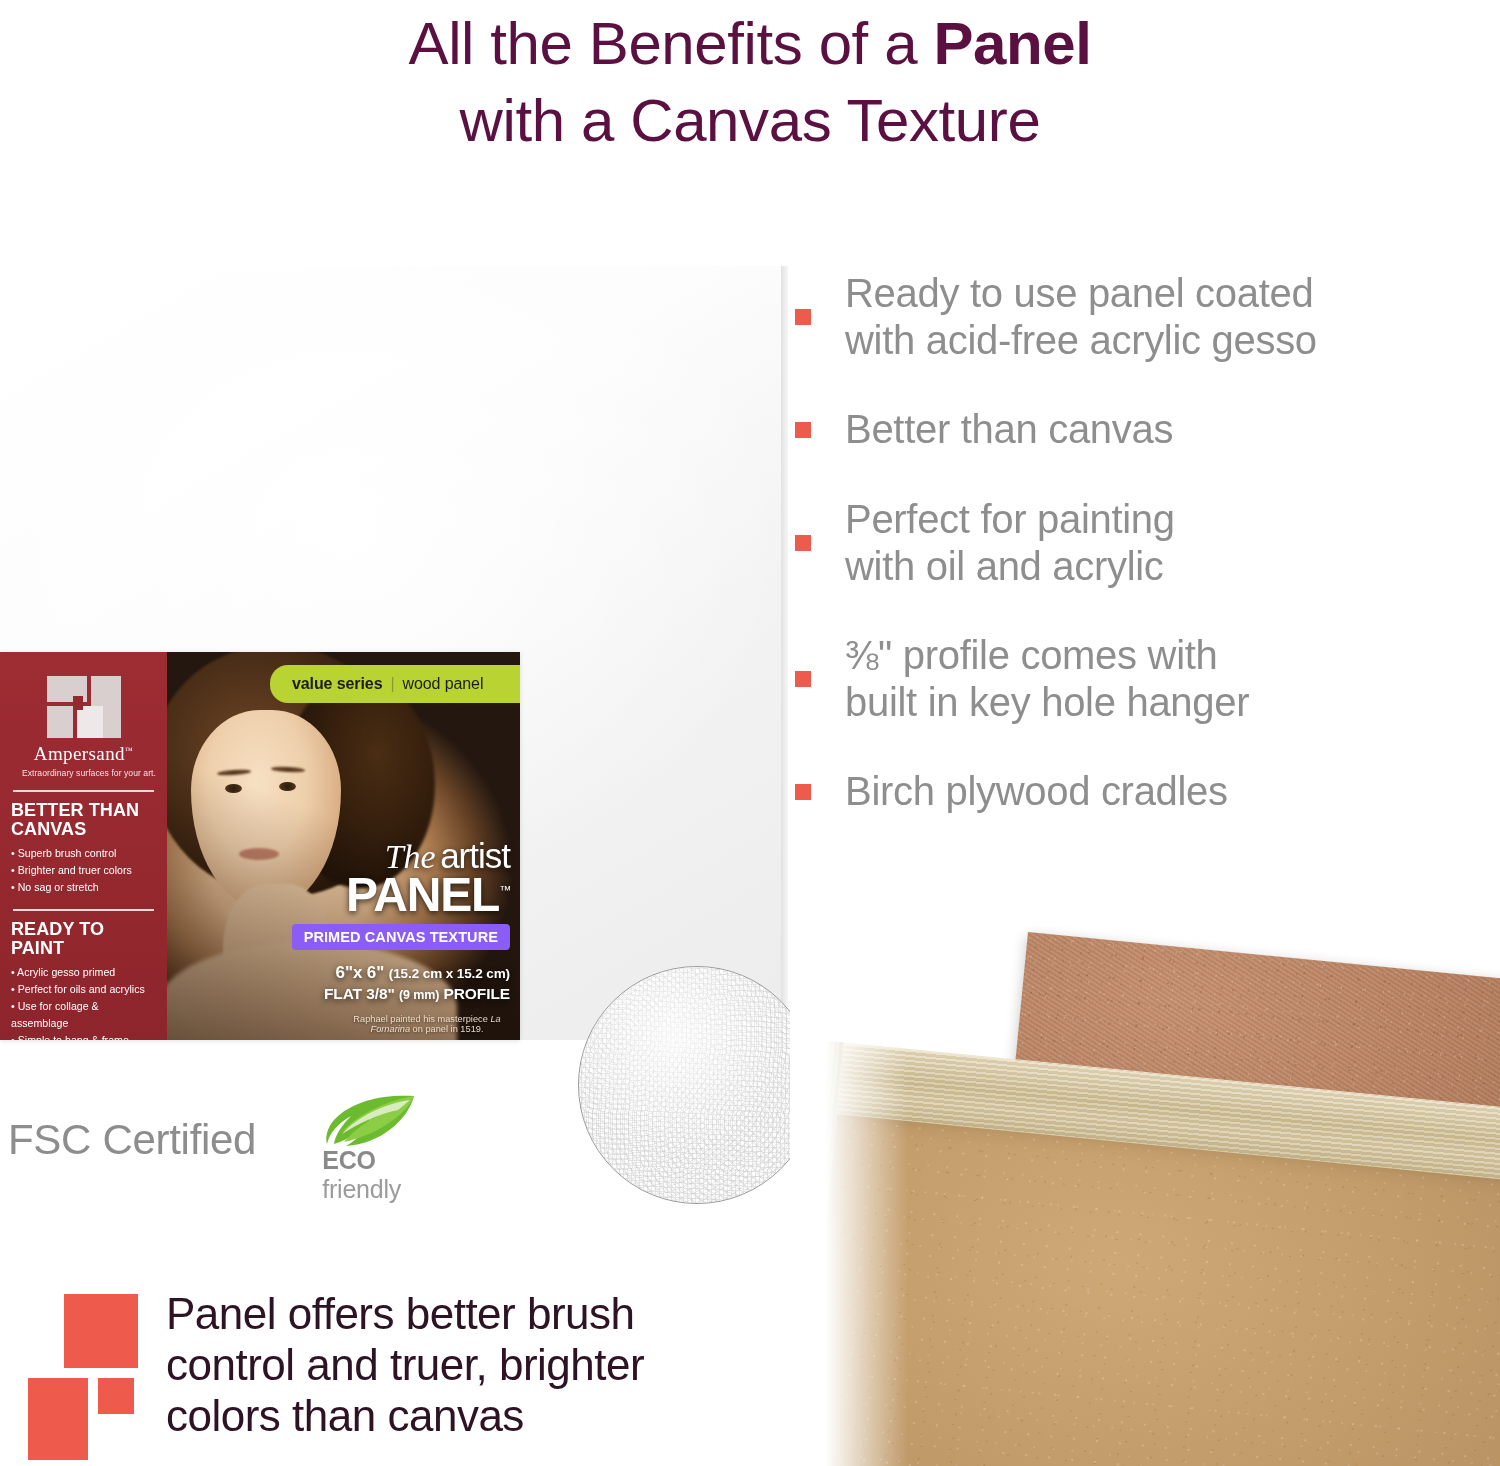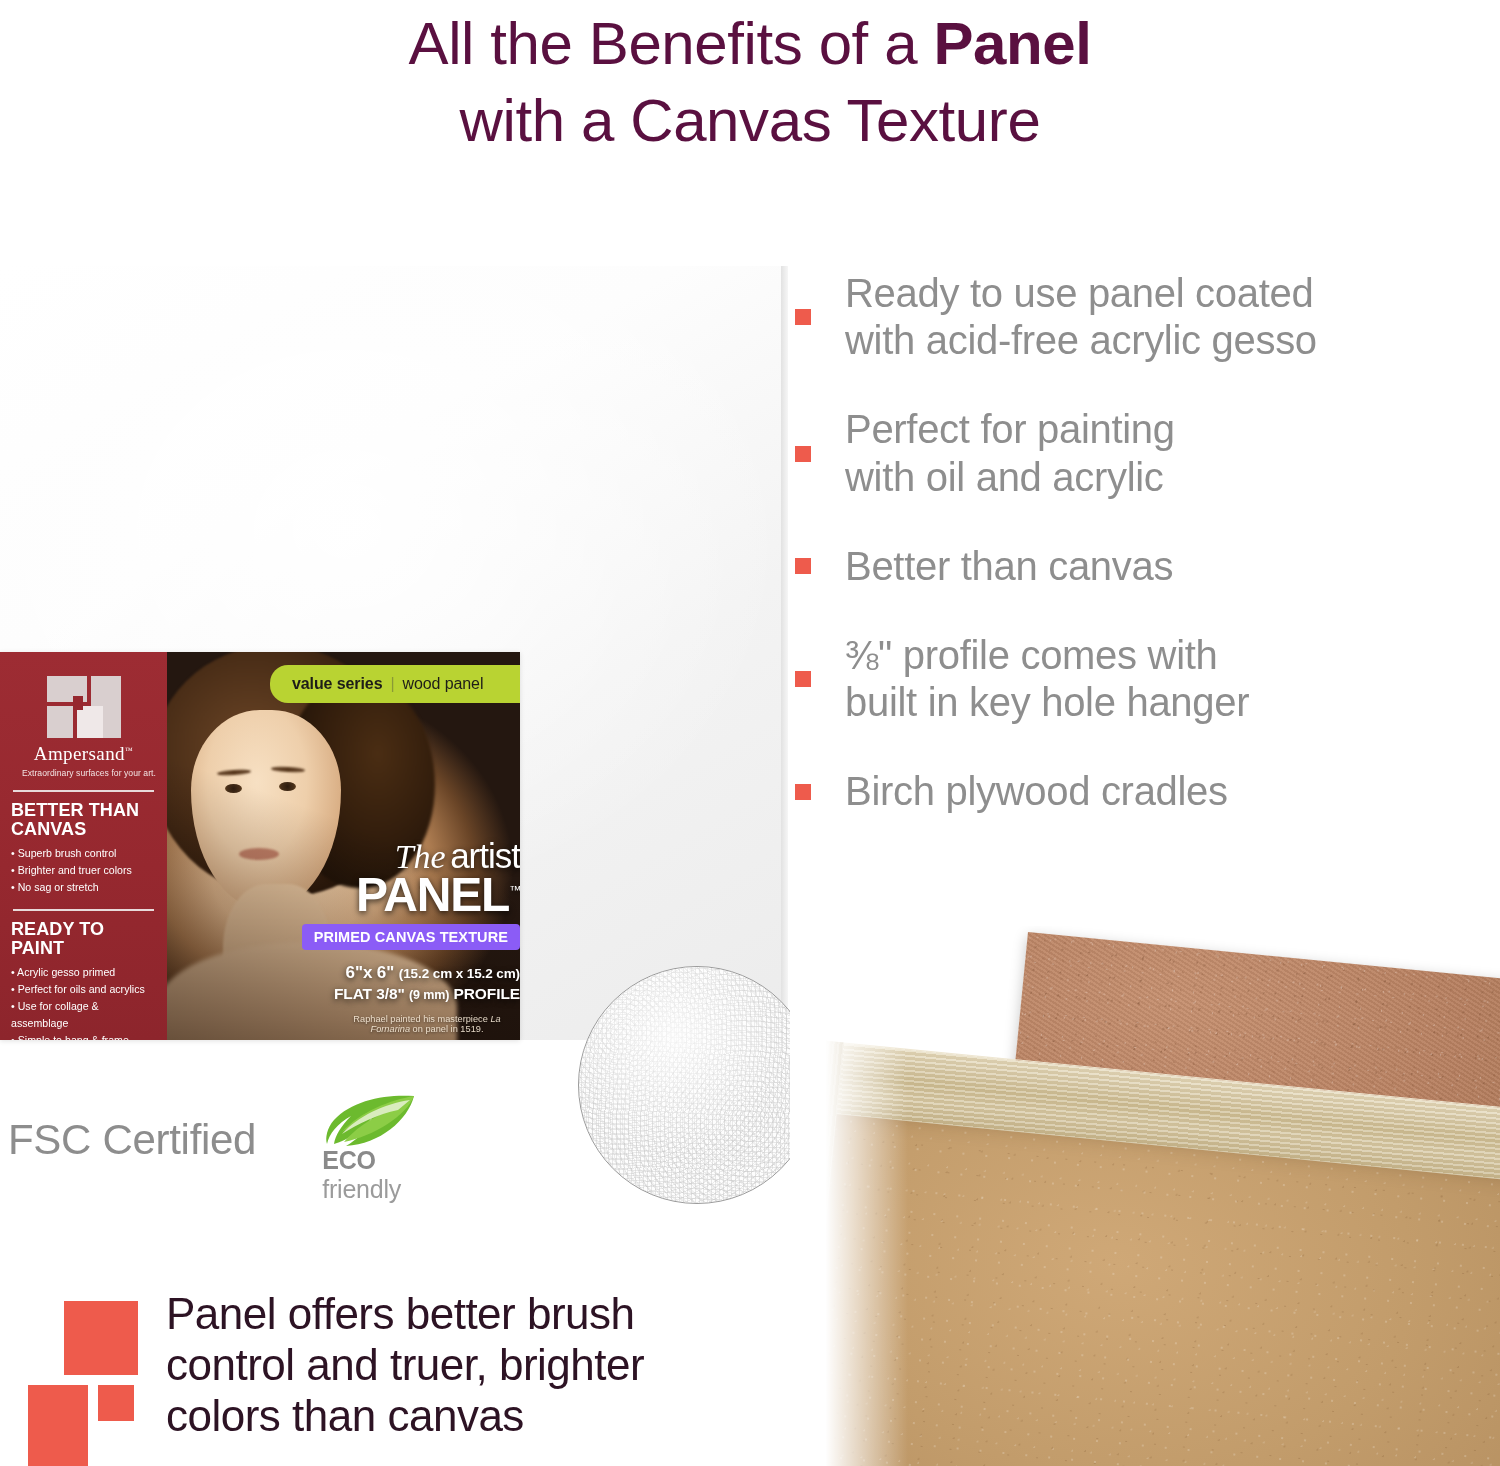--- a/index.html
+++ b/index.html
@@ -137,21 +137,21 @@
     position:absolute; right:0; top:13px; width:250px; height:38px;
     background:#b9d332; border-radius:18px 0 0 18px;
     display:flex; align-items:center; padding-left:22px;
     font-size:16px; color:#1d1d18; letter-spacing:-.1px;
   }
   .vs-banner .vb { font-weight:700; }
   .vs-banner .sep { color:#8a9a36; margin:0 8px; font-weight:300; }
   .vs-banner .vw { font-weight:400; }
 
   
-  .pkg-title { position:absolute; right:0; top:184px; width:230px; text-align:right; color:#fff;
+  .pkg-title { position:absolute; right:10px; top:184px; width:230px; text-align:right; color:#fff;
      text-shadow:0 2px 6px rgba(0,0,0,.75); }
   .pt-the { font-family:"Liberation Serif", serif; font-style:italic; font-size:34px; line-height:.95; display:inline;}
   .pt-artist { font-size:35px; font-weight:300; letter-spacing:-1px; }
   .pt-panel { font-size:48px; font-weight:700; letter-spacing:-1.2px; line-height:.88; margin-top:-2px;}
   .pt-panel sup{ font-size:12px; vertical-align:super; font-weight:400;}
   .pt-canvas {
     display:inline-block; margin-top:8px; padding:5px 12px 5px 12px;
     background:#8b5cf6; border-radius:4px;
     font-size:14.5px; font-weight:700; letter-spacing:.1px; text-shadow:none;
   }
@@ -202,21 +202,21 @@
   .bullet { display:flex; align-items:center; margin-bottom:42px; }
   .bullet .sq {
     width:16px; height:16px; background:#ee5b4c; flex:none; margin-right:34px;
   }
   .bullet .txt {
     color:#8e8e8e; font-size:40px; line-height:1.18; font-weight:300; letter-spacing:-.3px;
     white-space:pre-line;
   }
 
   
-  .caption { position:absolute; left:42px; top:1286px; display:flex; align-items:flex-end; }
+  .caption { position:absolute; left:42px; top:1286px; display:flex; align-items:center; }
   .cap-mark { position:relative; width:106px; height:140px; flex:none; margin-right:18px; }
   .cap-mark i { position:absolute; background:#ee5b4c; display:block; }
   .cm-big   { left:22px; top:0;   width:74px; height:74px; }
   .cm-left  { left:-14px; top:84px; width:60px; height:82px; }
   .cm-small { left:56px; top:84px; width:36px; height:36px; }
   .cap-text {
     color:#2d1324; font-size:44px; line-height:1.16; font-weight:300; letter-spacing:-.5px;
     white-space:pre-line; padding-top:2px;
   }
 
@@ -402,26 +402,26 @@
   </div>
 
   <div class="bullets" id="bullets">
       <div class="bullet">
         <span class="sq" style="background: rgb(238, 91, 76);"></span>
         <span class="txt">Ready to use panel coated
 with acid-free acrylic gesso</span>
       </div>
       <div class="bullet">
         <span class="sq" style="background: rgb(238, 91, 76);"></span>
+        <span class="txt">Better than canvas</span>
+      </div>
+      <div class="bullet">
+        <span class="sq" style="background: rgb(238, 91, 76);"></span>
         <span class="txt">Perfect for painting
 with oil and acrylic</span>
-      </div>
-      <div class="bullet">
-        <span class="sq" style="background: rgb(238, 91, 76);"></span>
-        <span class="txt">Better than canvas</span>
       </div>
       <div class="bullet">
         <span class="sq" style="background: rgb(238, 91, 76);"></span>
         <span class="txt">⅜" profile comes with
 built in key hole hanger</span>
       </div>
       <div class="bullet">
         <span class="sq" style="background: rgb(238, 91, 76);"></span>
         <span class="txt">Birch plywood cradles</span>
       </div>

